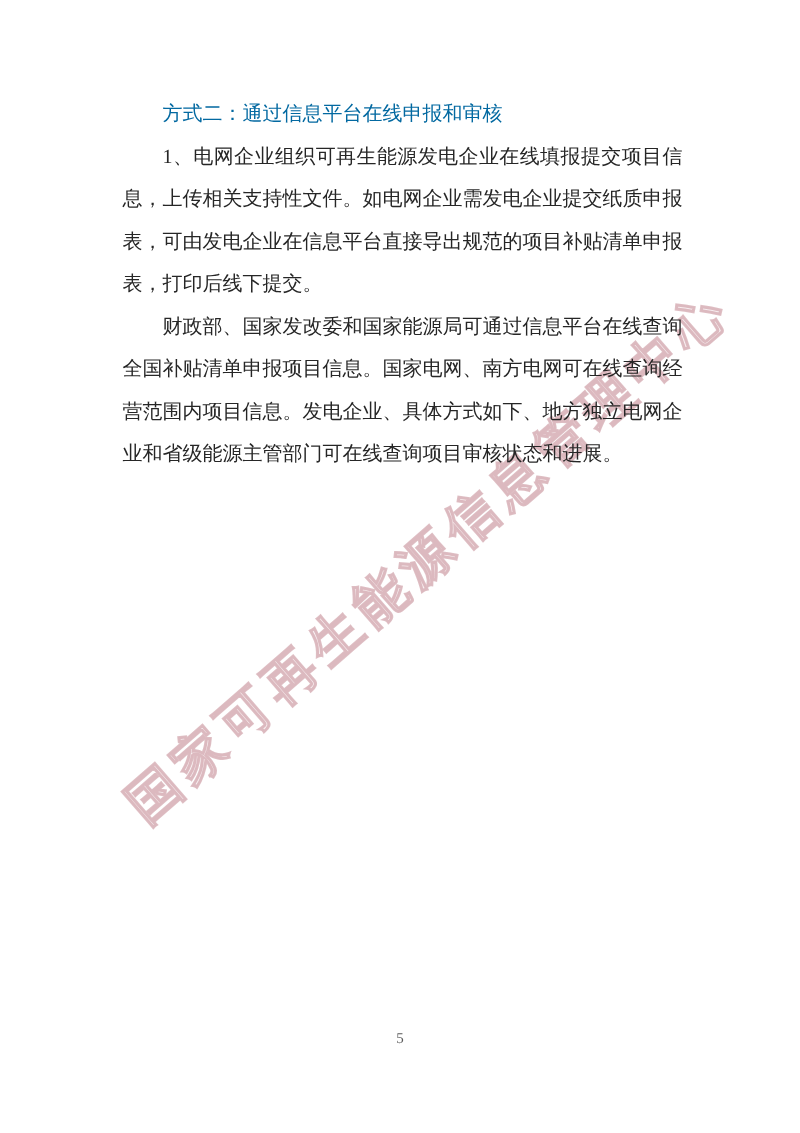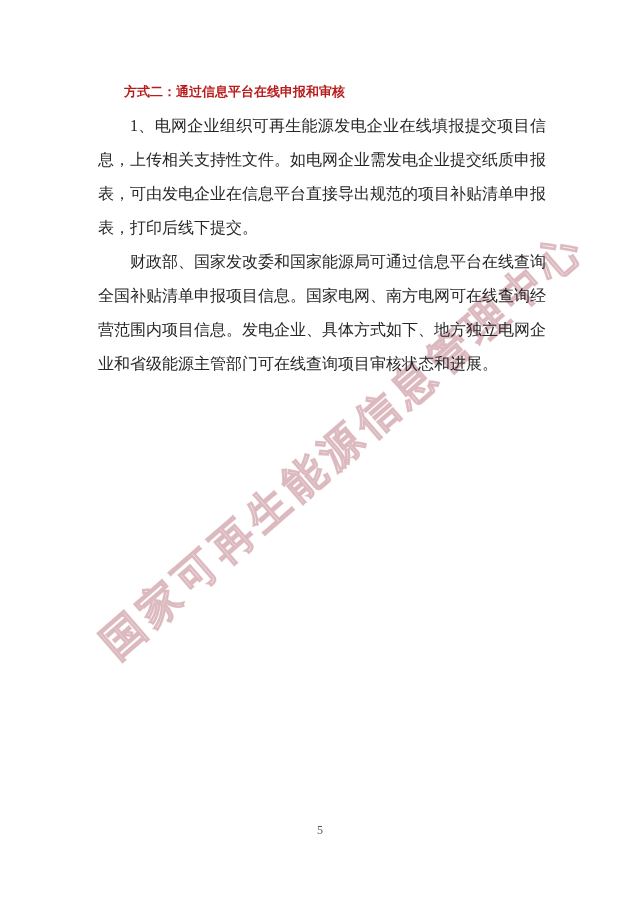--- a/index.html
+++ b/index.html
@@ -42,23 +42,23 @@
       line-height: 34px;
       text-align: justify;
       text-justify: inter-character;
     }
     .content p {
       margin: 0;
       padding: 0;
       text-indent: 2em;
     }
     .doc-heading {
-      font-weight: bold;
-      color: #b91c1c;
-      font-size: 13px;
+      font-weight: normal;
+      color: #0369a1;
+      font-size: 16px;
     }
     .page-number {
       position: absolute;
       left: 0;
       right: 0;
       top: 822px;
       text-align: center;
       font-size: 12px;
       line-height: 16px;
       color: #595959;

